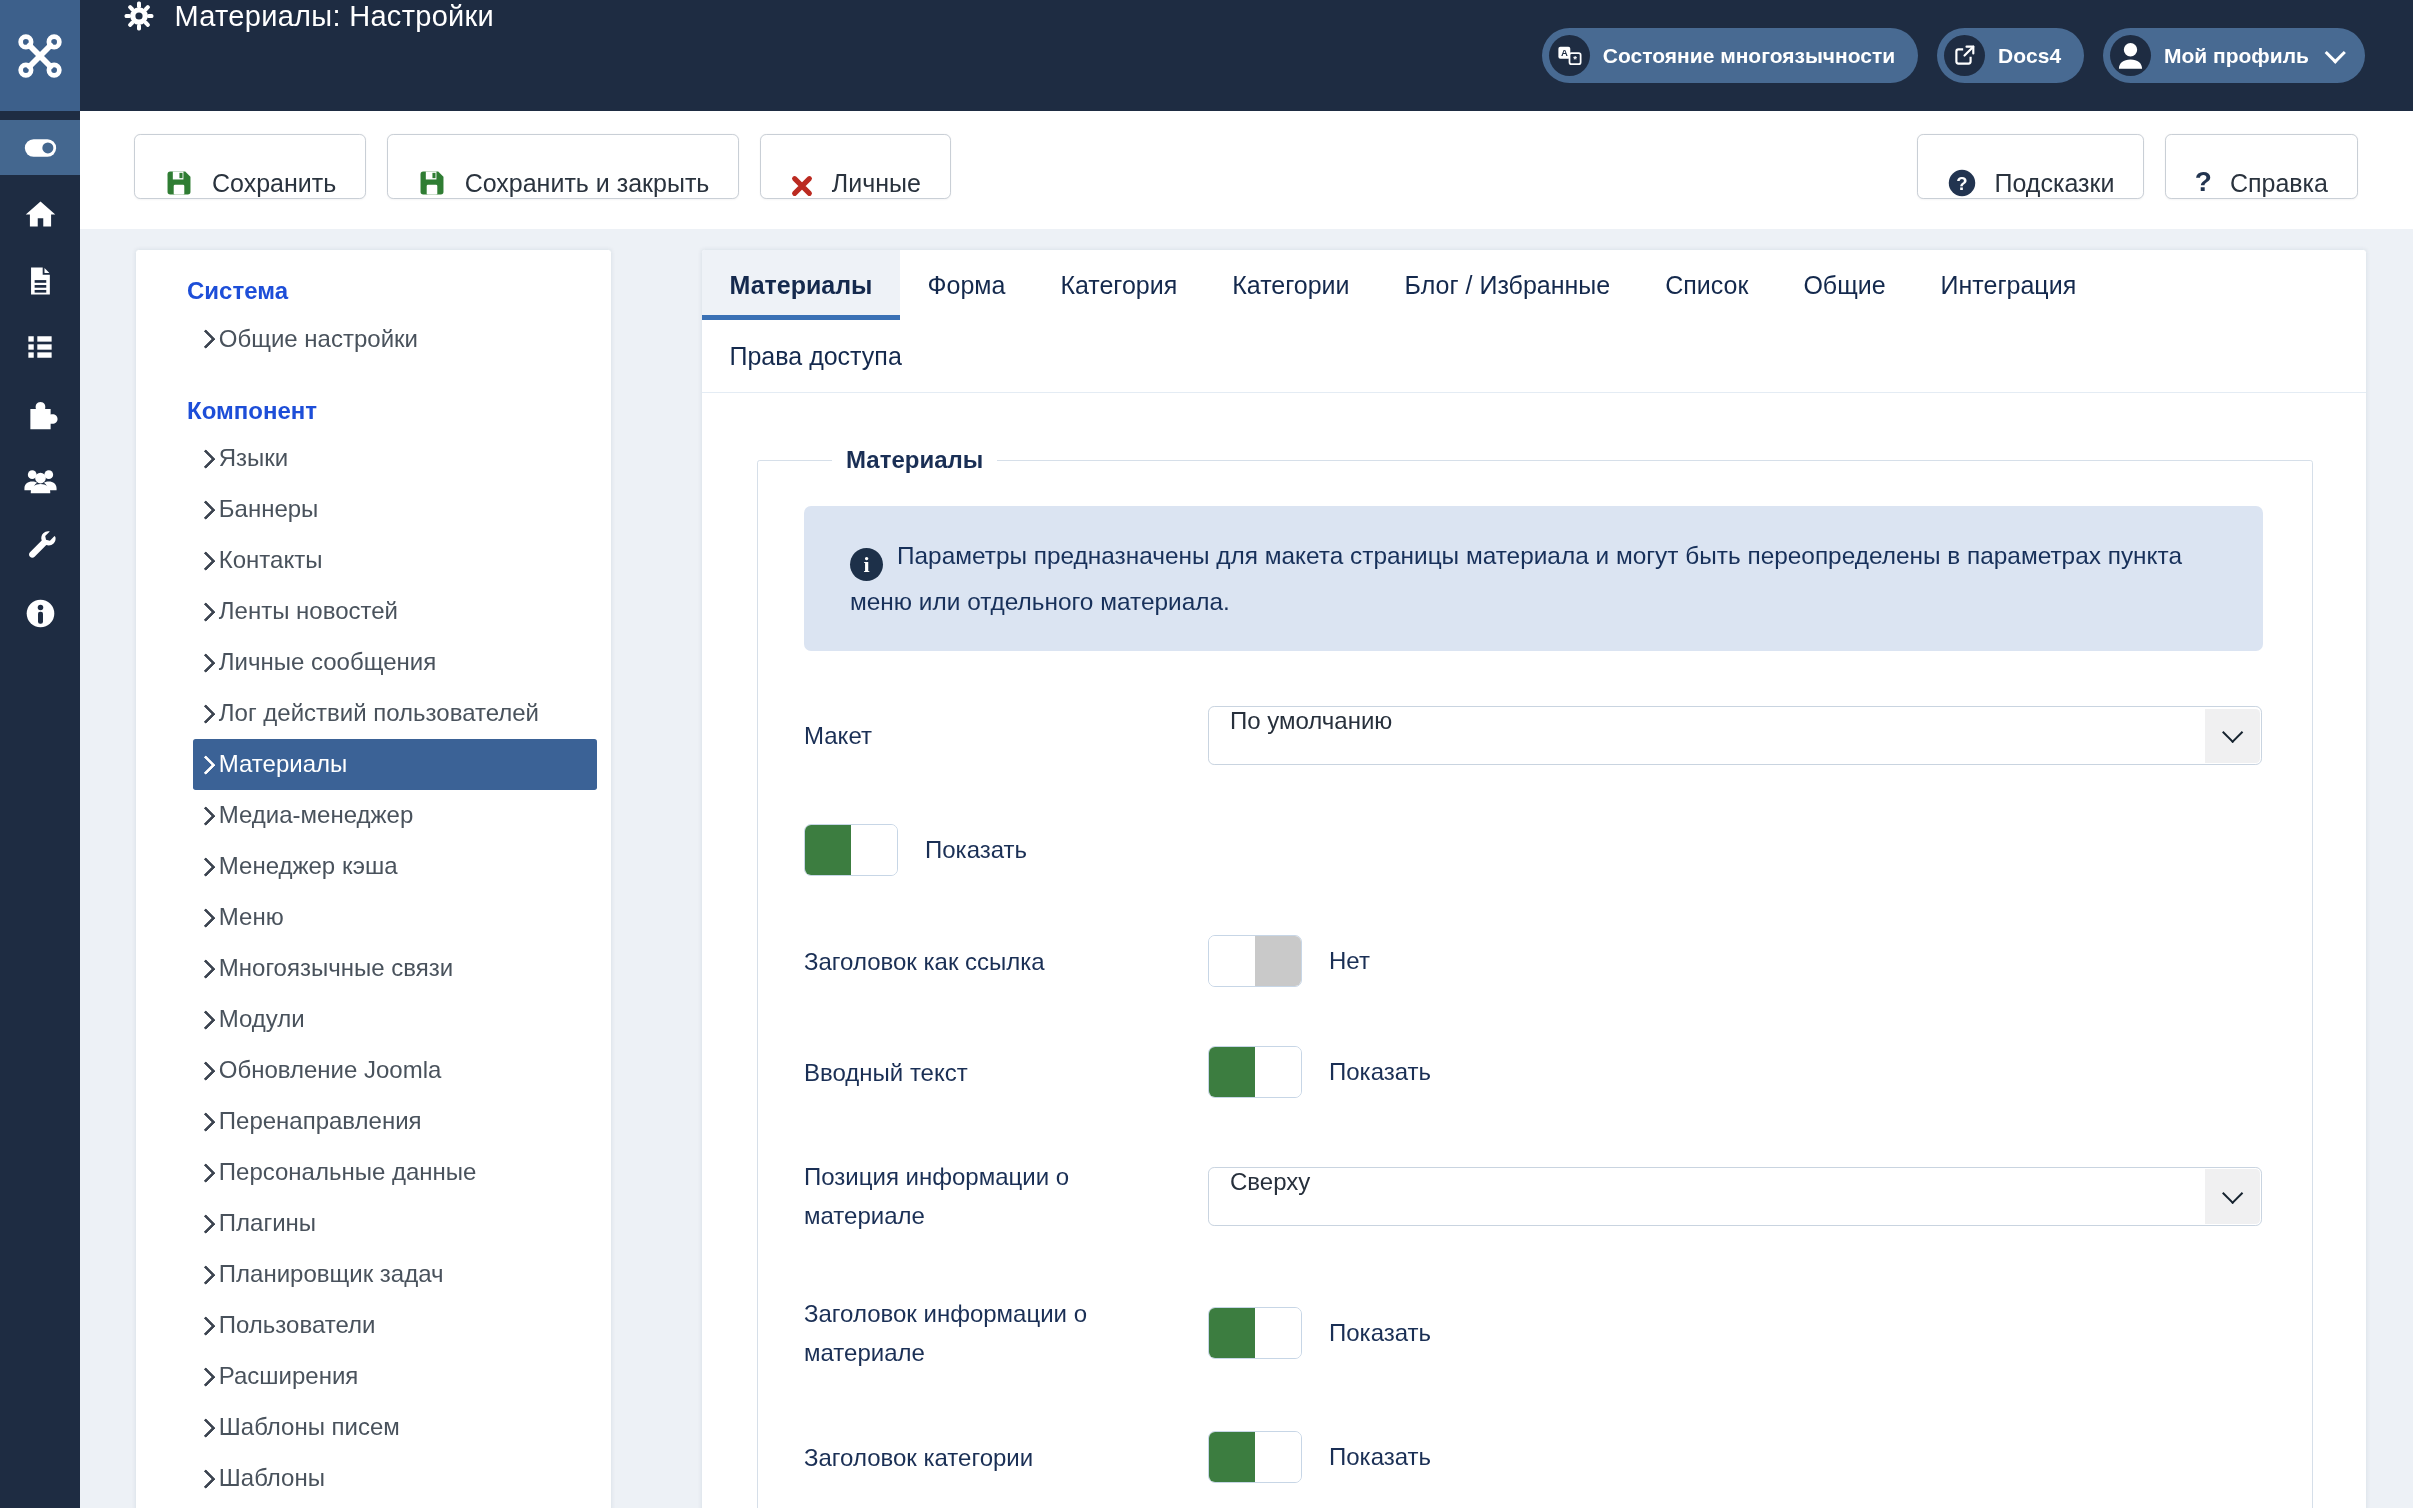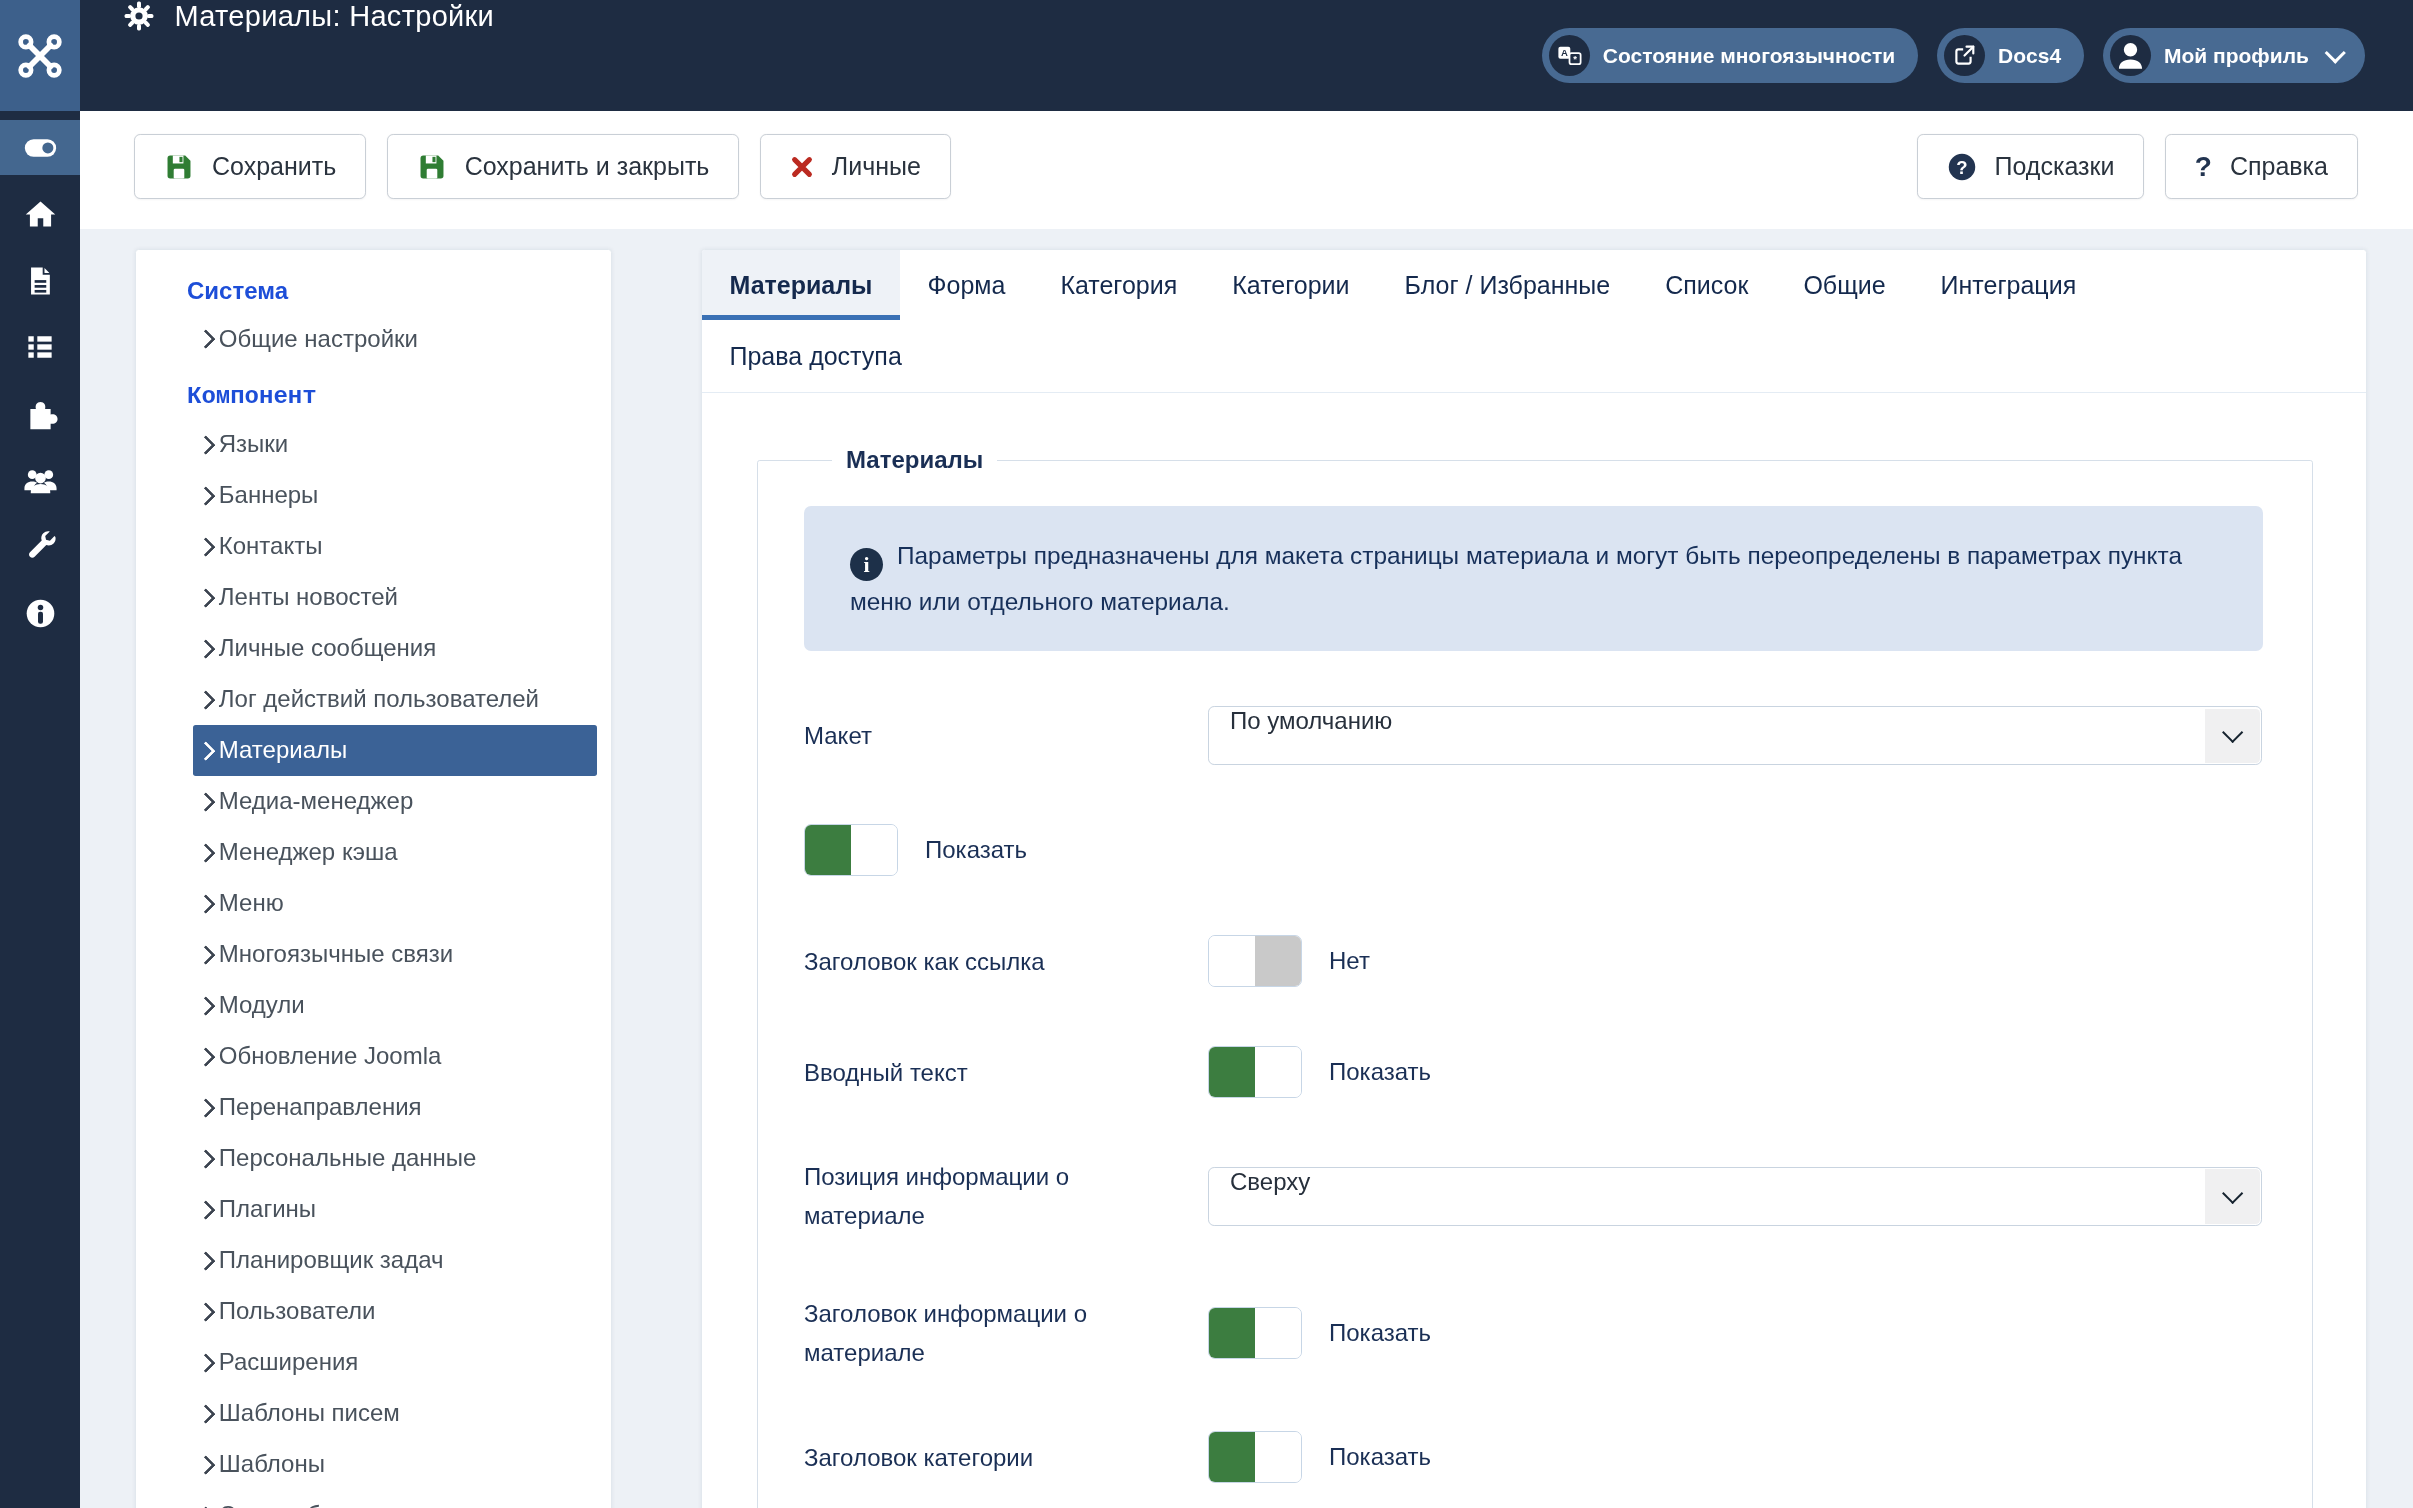--- a/index.html
+++ b/index.html
@@ -24,34 +24,34 @@
         padding:0 23px 0 7px;color:#fff;font-size:21px;font-weight:bold;gap:13.3px;}
   .pill-circle{width:41px;height:41px;border-radius:50%;background:var(--header-bg,#1e2c42);
                display:flex;align-items:center;justify-content:center;flex:none;}
   .chev-down{width:11.5px;height:11.5px;border-right:3.1px solid #fff;border-bottom:3.1px solid #fff;
              transform:rotate(45deg) translate(-1.8px,-1.8px);margin-left:5.3px;}
 
   
   .toolbar{position:absolute;left:80px;right:0;top:111px;height:118px;background:#fff;z-index:3;}
   .tb-left{position:absolute;left:54px;top:23px;display:flex;gap:20.4px;}
   .tb-right{position:absolute;right:55px;top:23px;display:flex;gap:20.4px;}
-  .btn{height:65px;background:#fff;border:1.3px solid #c9cfd6;border-radius:6.2px;display:flex;align-items:center;
+  .btn{height:65px;background:#fff;border:1.3px solid #c9cfd6;border-radius:6.2px;display:flex;align-items:flex-end;
        gap:18px;padding:0 29px;font-size:25px;color:#2a333e;box-shadow:0 0.9px 1.8px rgba(30,45,66,.05);}
   .qmark{color:#223450;font-size:28px;font-weight:bold;}
 
   
   .content{position:absolute;left:80px;right:0;top:229px;bottom:0;}
   .card{position:absolute;background:#fff;border:0.9px solid #e2e8ee;border-radius:3.5px;
         box-shadow:0 0.9px 4.4px rgba(30,45,66,.07);overflow:hidden;}
   .side-card{left:55px;top:20.4px;width:477px;bottom:-35px;padding-top:23px;box-sizing:border-box;}
   .main-card{left:621px;top:20.4px;width:1664px;bottom:-35px;}
 
   
   .side-heading{margin:0 0 5.3px 51px;font-size:24px;font-weight:bold;color:#1d4ed8;height:35px;line-height:35px;}
-  .side-item + .side-heading{margin-top:14px;font-family:Liberation Mono, monospace;}
+  .side-item + .side-heading{margin-top:28px;}
   .side-item{height:51px;margin:0 14px 0 57px;padding-left:6.2px;display:flex;align-items:center;gap:6px;
              color:#49525c;font-size:24px;border-radius:2.7px;cursor:pointer;}
   .side-item .chev{flex:none;width:10.6px;height:10.6px;border-top:3.1px solid #3c4450;border-right:3.1px solid #3c4450;
                    transform:rotate(45deg);border-radius:0.9px;}
   .side-item.active{background:var(--active-item,#3b6296);color:#fff;}
   .side-item.active .chev{border-color:#fff;}
 
   
   .tabs-row1{display:flex;height:70px;}
   .tab{display:flex;align-items:center;padding:0 27.5px;font-size:25px;color:#14294d;cursor:pointer;box-sizing:border-box;}

